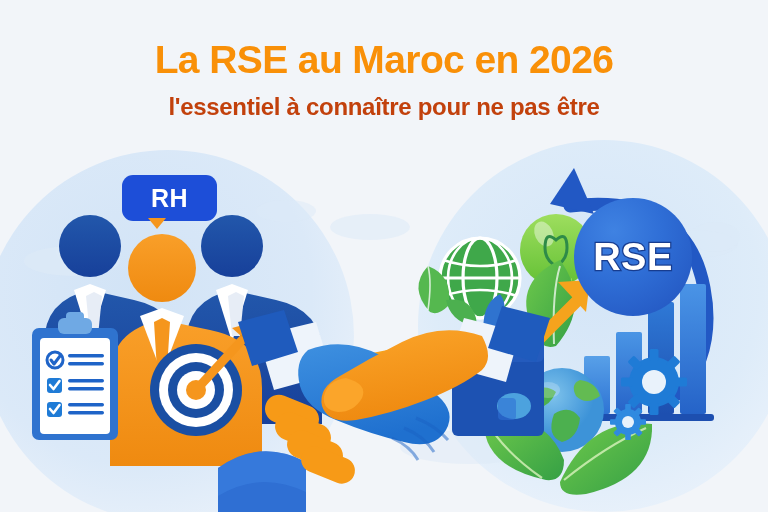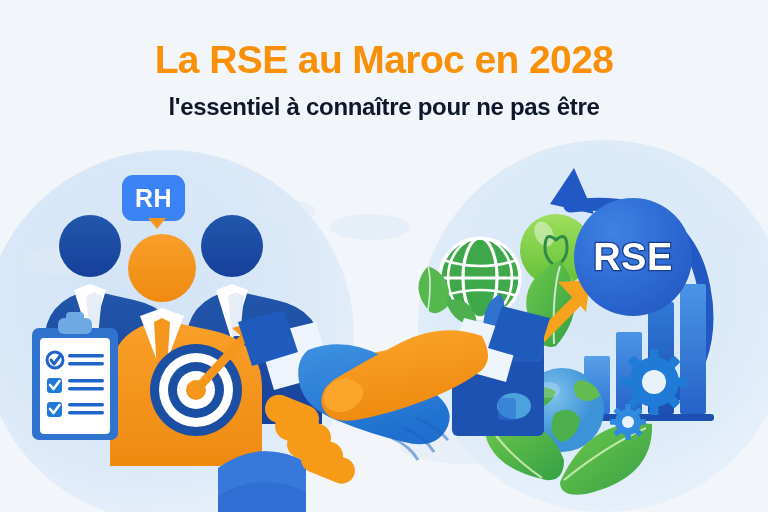--- a/index.html
+++ b/index.html
@@ -54,34 +54,34 @@
     z-index: 40;
   }
   .subtitle {
     position: absolute;
     left: 96px; width: 576px; top: 92px;
     text-align: center;
     font-size: 24px;
     line-height: 29px;
     font-weight: 800;
     letter-spacing: -0.3px;
-    color: #0f172a;
+    color: #c2410c;
     z-index: 40;
   }
 
   
   .art { position: absolute; }
   svg { display: block; overflow: visible; }
 
   
   .rh-bubble {
     position: absolute;
     left: 122px; top: 175px;
-    width: 63px; height: 46px;
-    background: #3b82f6;
+    width: 95px; height: 46px;
+    background: #1d4ed8;
     border-radius: 11px;
     display: flex; align-items: center; justify-content: center;
     z-index: 26;
     text-align: right;
   }
   .rh-bubble .rh-text {
     color: #ffffff;
     font-size: 25px;
     font-weight: 800;
     letter-spacing: .5px;
@@ -126,21 +126,21 @@
   <div class="blob blob-right"></div>
 
   <div class="cloud" style="left:24px;top:246px;width:96px;height:30px;"></div>
   <div class="cloud" style="left:56px;top:236px;width:52px;height:32px;"></div>
   <div class="cloud" style="left:330px;top:214px;width:80px;height:26px;opacity:.55;"></div>
   <div class="cloud" style="left:256px;top:200px;width:60px;height:22px;opacity:.5;"></div>
   <div class="cloud" style="left:646px;top:230px;width:92px;height:28px;opacity:.5;"></div>
   <div class="cloud" style="left:690px;top:222px;width:50px;height:30px;opacity:.5;"></div>
   <div class="cloud" style="left:400px;top:430px;width:140px;height:34px;opacity:.45;"></div>
 
-  <div class="title">La RSE au Maroc en 2028</div>
+  <div class="title">La RSE au Maroc en 2026</div>
   <div class="subtitle">
     <div>l'essentiel à connaître pour ne pas être</div>
   </div>
 
   <div class="art" style="left:0px;top:150px;z-index:10;">
     <svg width="340" height="362" viewBox="0 0 340 362">
       <defs>
         <linearGradient id="suitL" x1="0" y1="0" x2="0" y2="1">
           <stop offset="0" stop-color="#2257ab"></stop>
             <stop offset="1" stop-color="#17409a"></stop>

